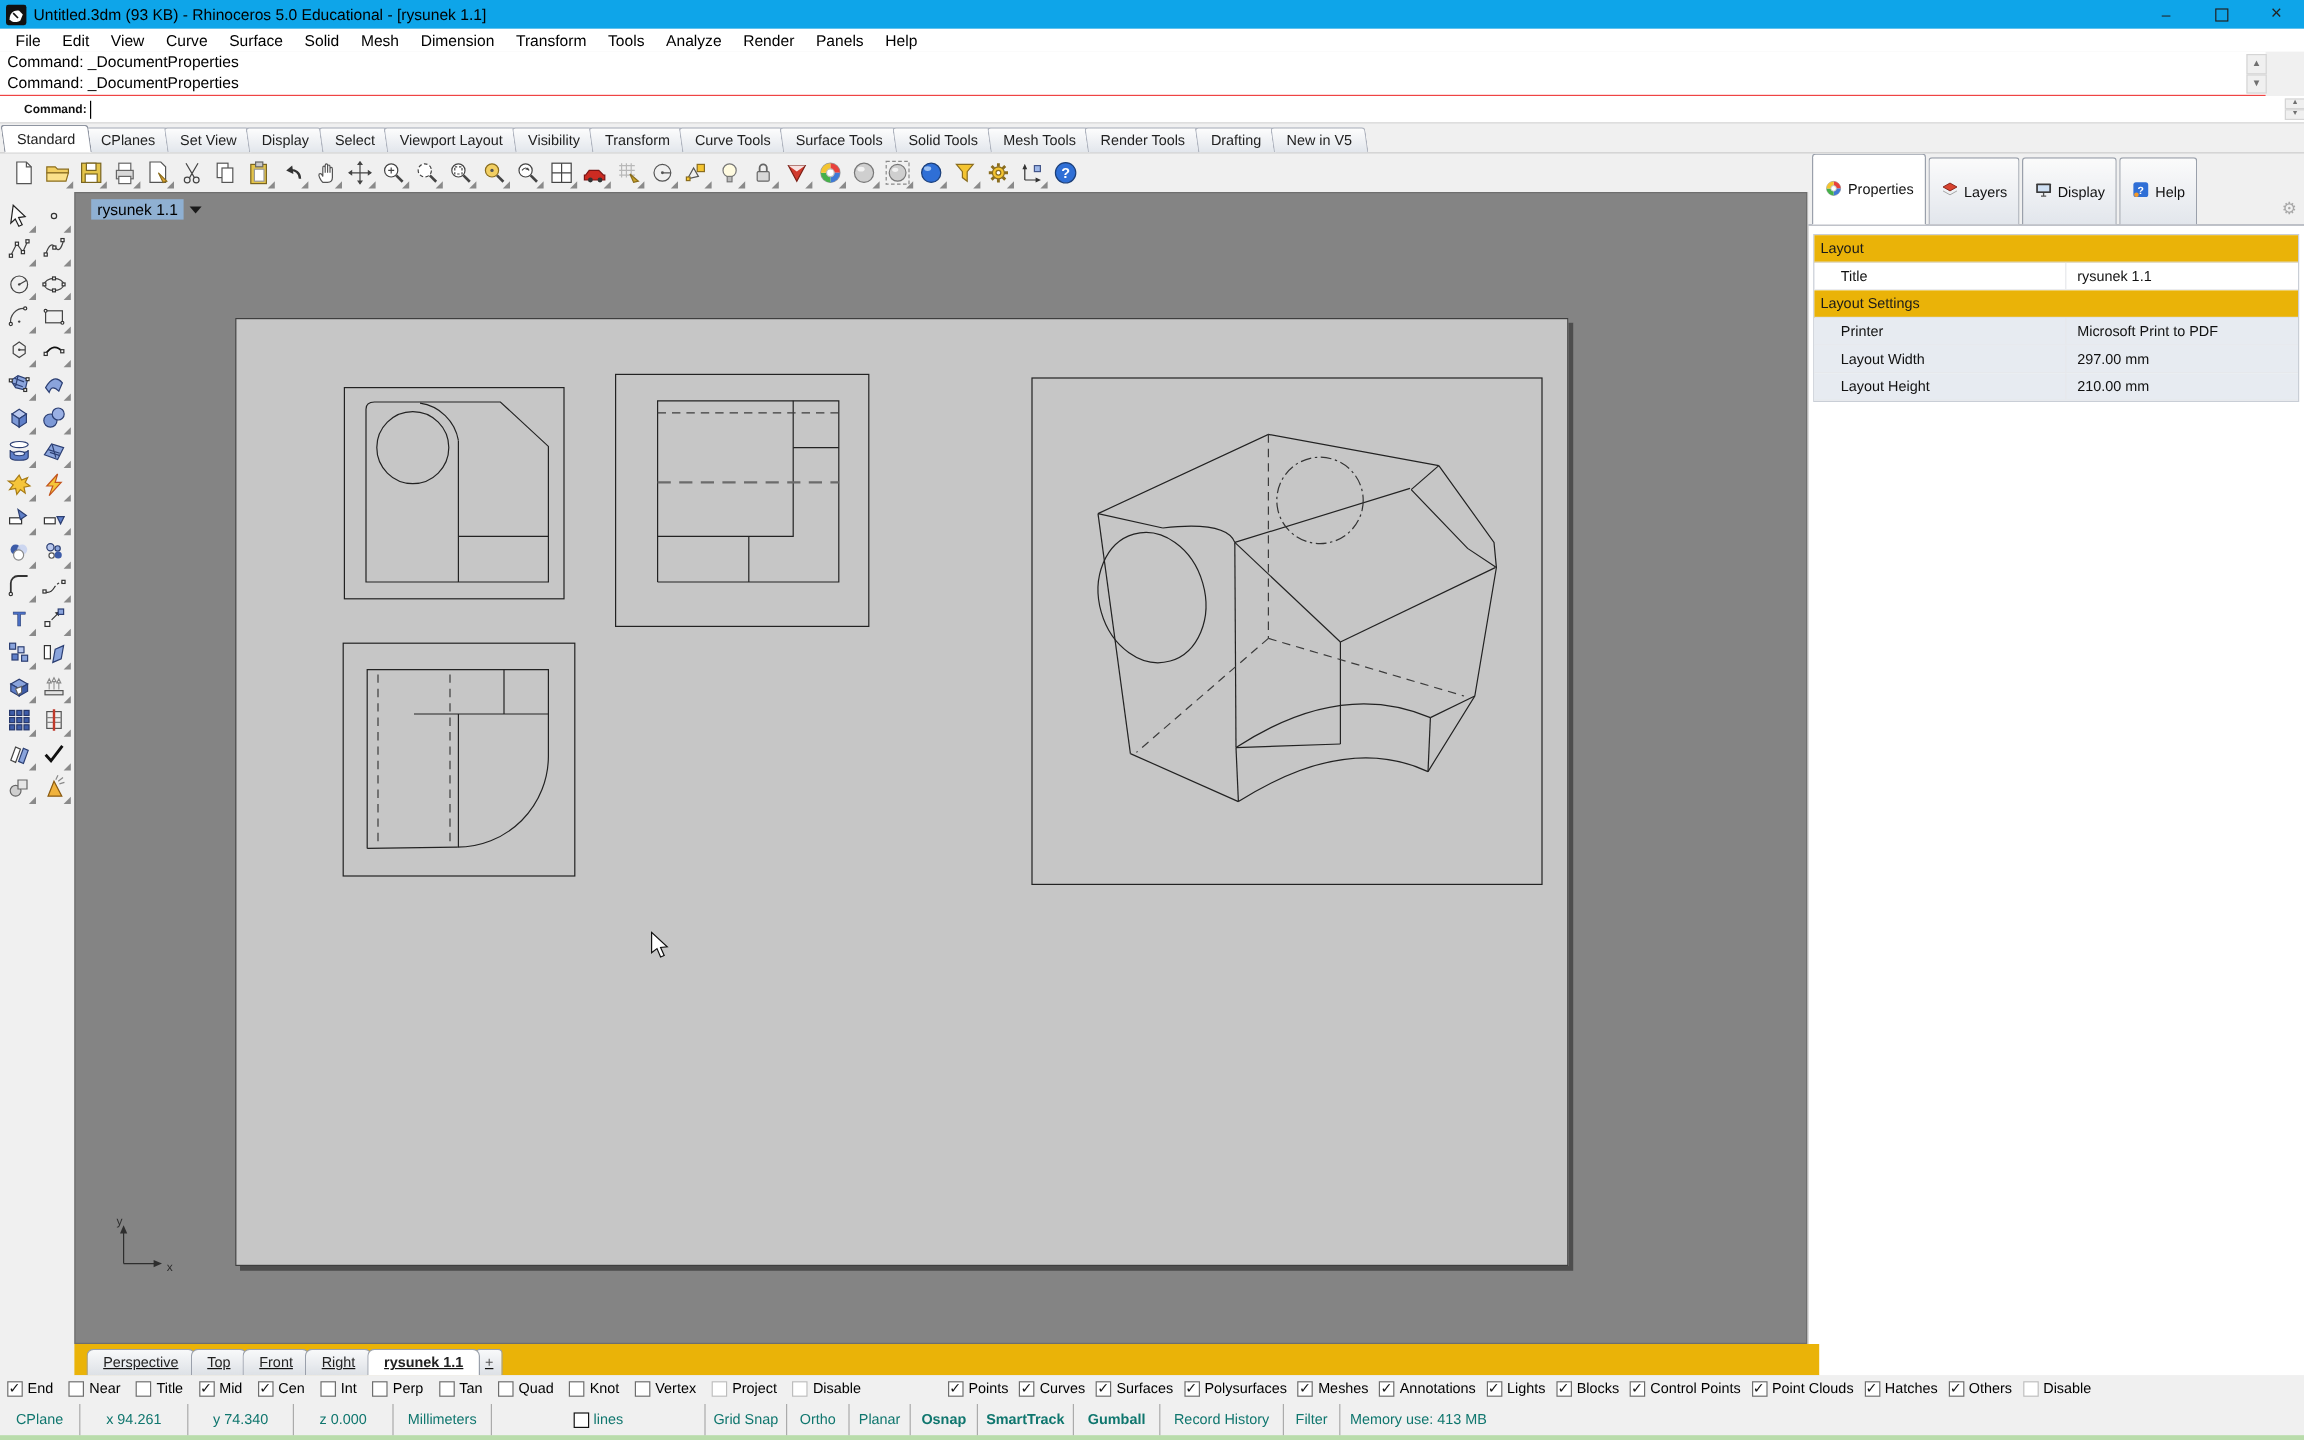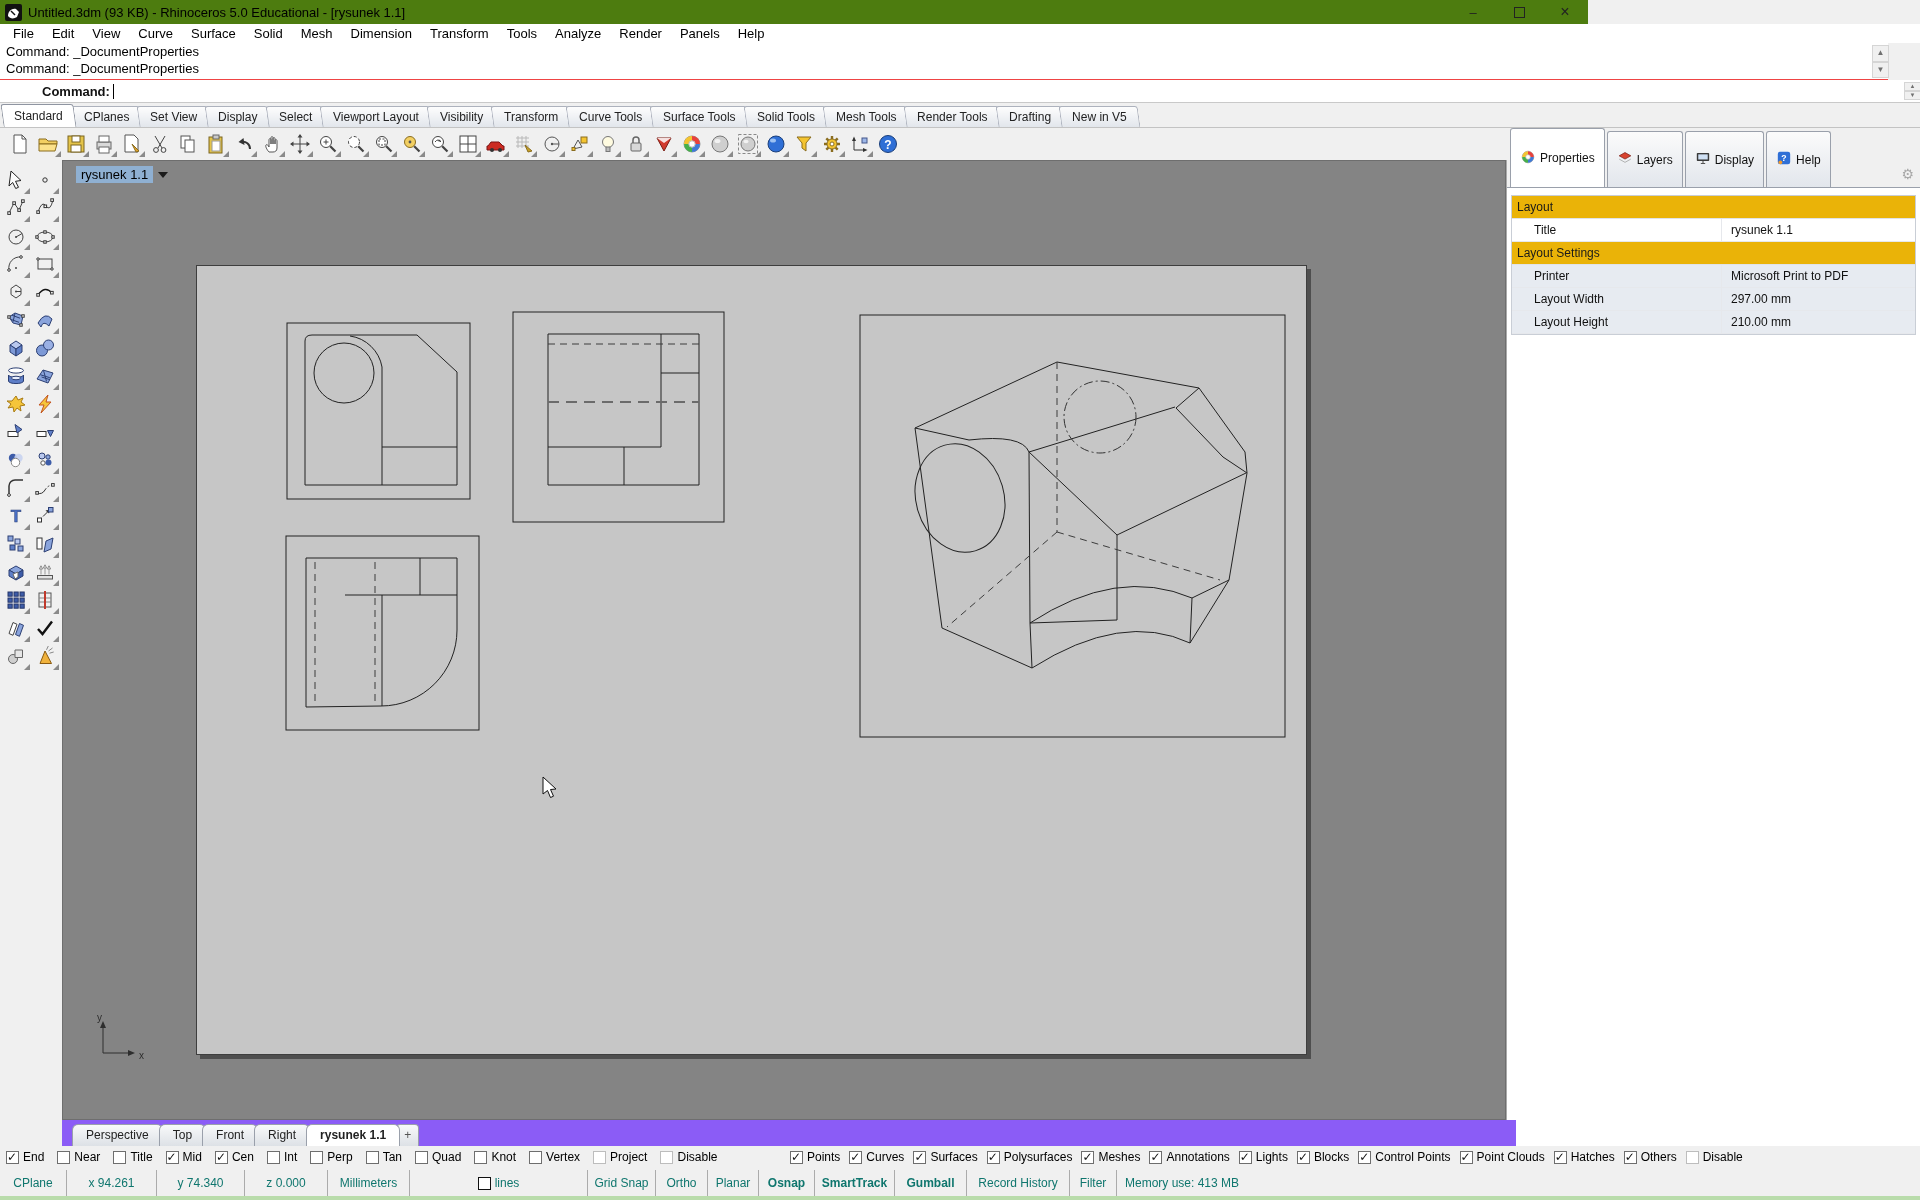--- a/index.html
+++ b/index.html
@@ -1,34 +1,34 @@
 <!DOCTYPE html>
 <html><head>
 <meta charset="utf-8">
 <style>
   html,body{margin:0;padding:0;background:#555;}
   #app{position:relative;width:1920px;height:1200px;background:#f0f0f0;overflow:hidden;
        font-family:"Liberation Sans","DejaVu Sans",sans-serif;font-size:13px;color:#111;-webkit-font-smoothing:antialiased;}
   .abs{position:absolute;}
   
-  .titlebar{left:0;top:0;width:1588px;height:24px;background:#4d7c0f;display:flex;align-items:center;}
+  .titlebar{left:0;top:0;width:1920px;height:24px;background:#0ea5e9;display:flex;align-items:center;}
   .appicon{width:17px;height:17px;margin:0 6px 0 5px;background:#111;border-radius:2px;position:relative;flex:0 0 auto;}
   .appicon svg{position:absolute;left:0;top:0;}
   .title{font-size:13px;color:#000;}
   .wctrls{margin-left:auto;display:flex;height:24px;}
   .wbtn{width:46px;height:24px;display:flex;align-items:center;justify-content:center;color:#222;font-size:13px;}
   .wbox{width:9px;height:9px;border:1px solid #222;display:inline-block;}
   
   .menubar{left:0;top:24px;width:1920px;height:19px;background:#fff;display:flex;align-items:center;padding-left:4px;}
   .menu-item{padding:0 9px;font-size:13px;color:#000;}
   
   .cmdhist{left:0;top:43px;width:1888px;height:36px;background:#fff;border-bottom:5px solid #ef4444;}
   .cmdhist div{height:17px;line-height:17px;padding-left:6px;font-size:13px;color:#000;}
   .cmdline{left:0;top:80px;width:1920px;height:22px;background:#fff;border-bottom:1px solid #c9c9c9;display:flex;align-items:center;}
-  .cmdline .prompt{font-weight:bold;padding-left:6px;font-size:13px;margin-left:36px;}
+  .cmdline .prompt{font-weight:bold;padding-left:20px;font-size:10px;}
   .caret{display:inline-block;width:1px;height:15px;background:#000;margin-left:3px;}
   .scrcol{position:absolute;right:1px;width:15px;display:flex;flex-direction:column;justify-content:space-between;}
   .scrbtn{width:15px;height:15px;background:#f0f0f0;border:1px solid #d5d5d5;color:#707070;font-size:8px;line-height:13px;text-align:center;}
   
   .tabsrow{left:0;top:103px;width:1920px;height:24px;background:#f0f0f0;display:flex;align-items:flex-end;padding-left:2px;border-bottom:1px solid #c3c3c3;}
   .ttab{height:20px;line-height:20px;padding:0 11px;font-size:12px;color:#222;background:linear-gradient(#fdfdfd,#e2e6ec);
         border:1px solid #adb2bd;border-bottom:none;border-radius:3px 3px 6px 0/3px 3px 0 0;margin-right:-3px;
         transform:skewX(8deg);}
   .ttab span{display:inline-block;transform:skewX(-8deg);}
   .ttab.active{background:#fff;height:22px;line-height:22px;border-color:#8f95a1;z-index:3;position:relative;}
@@ -60,21 +60,21 @@
   .pgrid{margin:7px 4px 0 4px;border:1px solid #c9ced6;font-size:12px;}
   .psec{height:22px;line-height:22px;background:#eab308;padding-left:5px;color:#1a1a1a;border-bottom:1px solid #e0e3e8;}
   .prow{display:grid;grid-template-columns:210px 1fr;height:22px;line-height:22px;border-bottom:1px solid #e6e8ec;}
   .prow .pl{padding-left:22px;border-right:1px solid #e6e8ec;}
   .prow .pv{padding-left:9px;}
   .prow.tint{background:#e7ebf1;}
   .prowbtn{display:grid;grid-template-columns:210px 1fr;height:26px;align-items:center;}
   .editbtn{height:22px;margin:0 1px;background:linear-gradient(#f6f6f6,#dedede);border:1px solid #3c7fb1;outline:1px solid #a8c8e4;
            font-size:12px;text-align:center;line-height:20px;}
   
-  .vptabs{left:62px;top:1120px;width:1444px;height:26px;background:#8b5cf6;display:flex;align-items:flex-end;padding-left:10px;border-bottom:1px solid #d8d8d8;}
+  .vptabs{left:62px;top:1120px;width:1444px;height:26px;background:#eab308;display:flex;align-items:flex-end;padding-left:10px;border-bottom:1px solid #d8d8d8;text-decoration:underline;}
   .vtab{height:21px;line-height:21px;padding:0 13px;font-size:12px;background:linear-gradient(#f8f9fa,#dde1e6);
         border:1px solid #9aa0ab;border-bottom:none;border-radius:6px 6px 0 0;margin-right:-4px;color:#222;}
   .vtab.active{background:#fff;font-weight:bold;z-index:2;position:relative;}
   .vtab.add{padding:0 7px;color:#555;border-radius:4px 4px 0 0;}
   
   .osnaprow{left:0;top:1146px;width:1920px;height:24px;background:#f0f0f0;border-bottom:2px solid #b9dcab;}
   .osnaps{position:absolute;left:6px;top:0;height:22px;display:flex;align-items:center;gap:13px;}
   .filters{position:absolute;left:790px;top:0;height:22px;display:flex;align-items:center;gap:9px;}
   .ositem{display:flex;align-items:center;gap:4px;font-size:12px;color:#000;}
   .cb{width:13px;height:13px;border:1px solid #6e6e6e;background:#fff;position:relative;box-sizing:border-box;flex:0 0 auto;}

